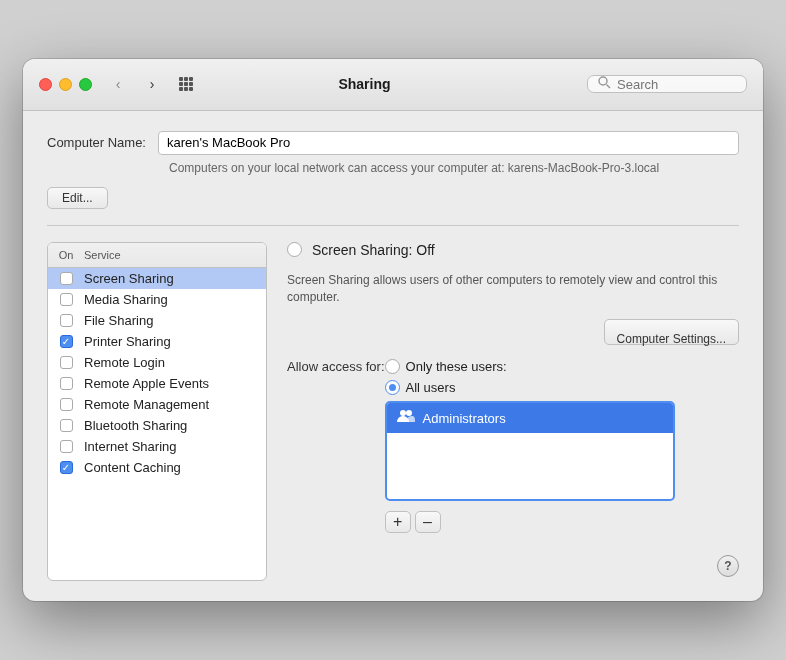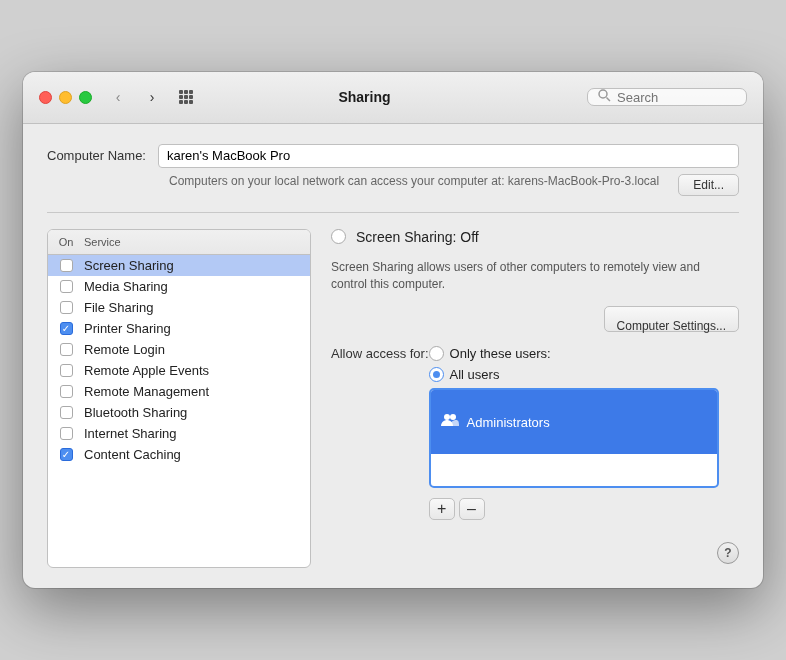--- a/index.html
+++ b/index.html
@@ -145,20 +145,21 @@
       padding: 0 8px;
       font-size: 13px;
       background: white;
       outline: none;
     }
 
     .hostname-row {
       display: flex;
       align-items: flex-start;
       gap: 12px;
+      flex-direction: column;
     }
 
     .hostname-text {
       font-size: 12px;
       color: #666;
       flex: 1;
       margin-left: 122px;
     }
 
     .edit-btn {
@@ -175,21 +176,21 @@
 
     
     .main-panel {
       display: flex;
       gap: 0;
       margin-top: 4px;
     }
 
     
     .services-panel {
-      width: 264px;
+      width: 220px;
       border: 1px solid #c0c0c0;
       border-radius: 6px;
       background: white;
       overflow: hidden;
       flex-shrink: 0;
     }
 
     .services-header {
       display: grid;
       grid-template-columns: 36px 1fr;
@@ -376,21 +377,21 @@
     }
 
     .users-list {
       min-height: 90px;
     }
 
     .user-row {
       display: flex;
       align-items: center;
       gap: 8px;
-      padding: 22px 10px;
+      padding: 5px 10px;
     }
 
     .user-row.selected {
       background: #3d7ae8;
     }
 
     .user-icon {
       font-size: 16px;
       color: white;
     }

